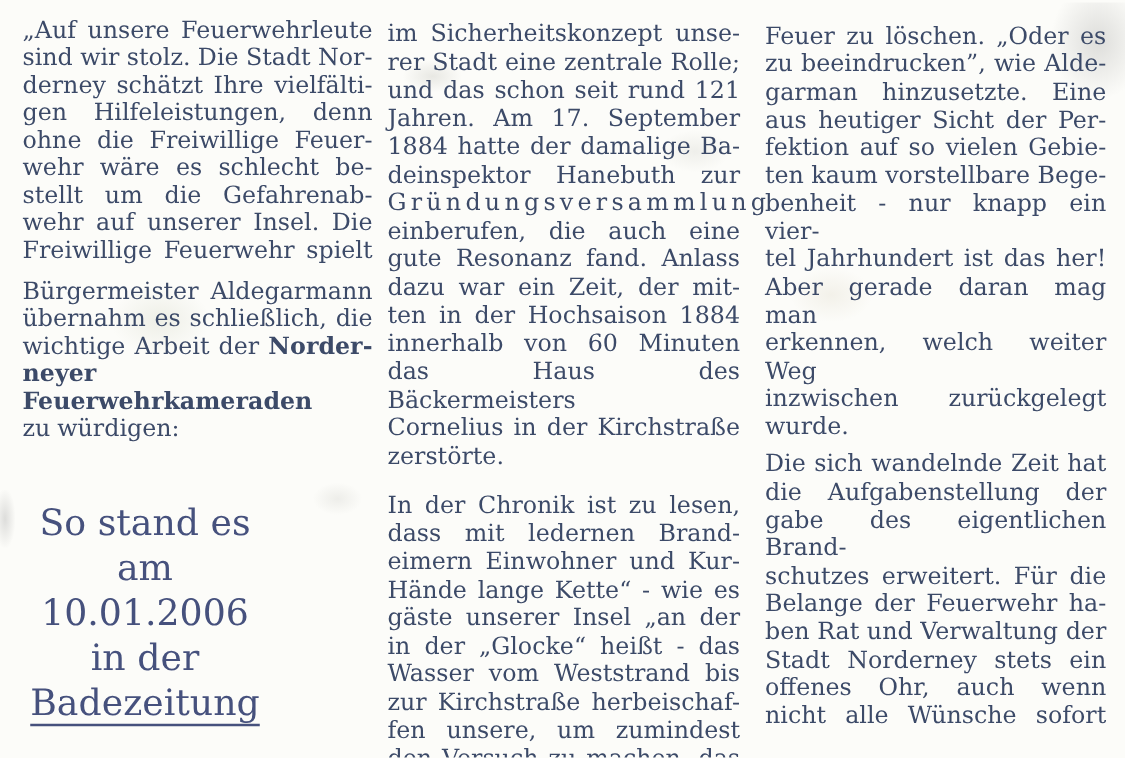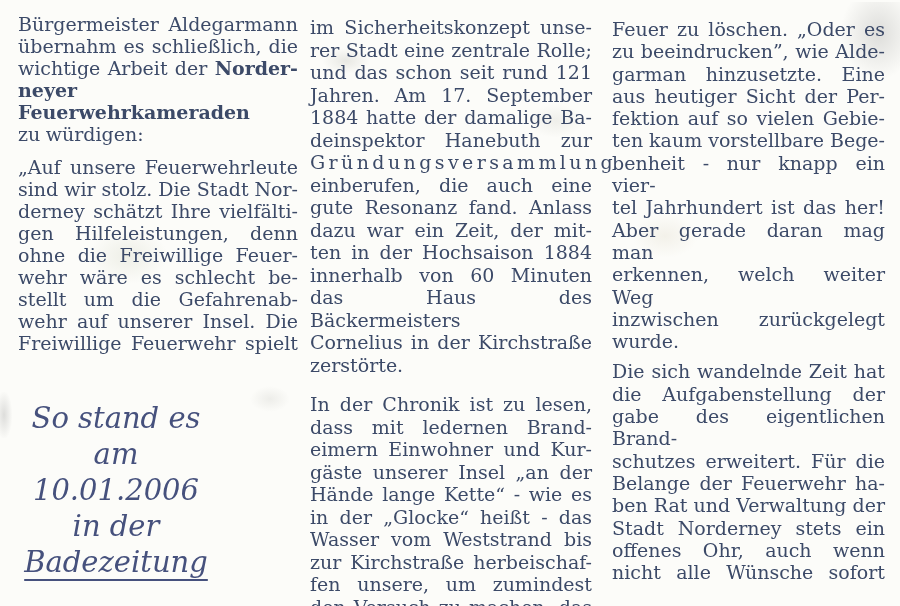--- a/index.html
+++ b/index.html
@@ -41,21 +41,21 @@
   #col1 .para + .para{margin-top:11px;}
   #col2 .para + .para{margin-top:17px;}
   #col3 .para + .para{margin-top:8px;}
   .line{text-align:justify;text-align-last:justify;}
   .line.end{text-align-last:left;}
   .b{font-weight:bold;}
 
   
   #caption{
     position:absolute;left:12px;top:400px;width:208px;
-    text-align:center;font-style:italic;
+    text-align:center;
     font-size:29px;line-height:36px;color:var(--caption-ink);
   }
   .cap-line.underlined{
     text-decoration:underline;
     text-decoration-thickness:2px;
     text-underline-offset:7px;
   }
 </style>
 </head>
 <body>
@@ -65,36 +65,36 @@
   <div class="smudge s1"></div>
   <div class="smudge s2"></div>
   <div class="smudge s3"></div>
   <div class="smudge s4"></div>
   <div class="smudge s5"></div>
   <div class="smudge s6"></div>
   <div class="smudge s7"></div>
 
   <div id="col1" class="col">
       <div class="para">
-        <div class="line">Bürgermeister Aldegarmann</div>
-        <div class="line">übernahm es schließlich, die</div>
-        <div class="line"><span>wichtige Arbeit der </span><span class="b">Norder-</span></div>
-        <div class="line b">neyer Feuerwehrkameraden</div>
-        <div class="line end">zu würdigen:</div>
-      </div>
-      <div class="para">
         <div class="line">„Auf unsere Feuerwehrleute</div>
         <div class="line">sind wir stolz. Die Stadt Nor-</div>
         <div class="line">derney schätzt Ihre vielfälti-</div>
         <div class="line">gen Hilfeleistungen, denn</div>
         <div class="line">ohne die Freiwillige Feuer-</div>
         <div class="line">wehr wäre es schlecht be-</div>
         <div class="line">stellt um die Gefahrenab-</div>
         <div class="line">wehr auf unserer Insel. Die</div>
         <div class="line">Freiwillige Feuerwehr spielt</div>
+      </div>
+      <div class="para">
+        <div class="line">Bürgermeister Aldegarmann</div>
+        <div class="line">übernahm es schließlich, die</div>
+        <div class="line"><span>wichtige Arbeit der </span><span class="b">Norder-</span></div>
+        <div class="line b">neyer Feuerwehrkameraden</div>
+        <div class="line end">zu würdigen:</div>
       </div>
     </div>
   <div id="col2" class="col">
       <div class="para">
         <div class="line">im Sicherheitskonzept unse-</div>
         <div class="line">rer Stadt eine zentrale Rolle;</div>
         <div class="line">und das schon seit rund 121</div>
         <div class="line">Jahren. Am 17. September</div>
         <div class="line">1884 hatte der damalige Ba-</div>
         <div class="line">deinspektor Hanebuth zur</div>
@@ -105,22 +105,22 @@
         <div class="line">ten in der Hochsaison 1884</div>
         <div class="line">innerhalb von 60 Minuten</div>
         <div class="line">das Haus des Bäckermeisters</div>
         <div class="line">Cornelius in der Kirchstraße</div>
         <div class="line end">zerstörte.</div>
       </div>
       <div class="para">
         <div class="line">In der Chronik ist zu lesen,</div>
         <div class="line">dass mit ledernen Brand-</div>
         <div class="line">eimern Einwohner und Kur-</div>
+        <div class="line">Hände lange Kette“ - wie es</div>
         <div class="line">gäste unserer Insel „an der</div>
-        <div class="line">Hände lange Kette“ - wie es</div>
         <div class="line">in der „Glocke“ heißt - das</div>
         <div class="line">Wasser vom Weststrand bis</div>
         <div class="line">zur Kirchstraße herbeischaf-</div>
         <div class="line">fen unsere, um zumindest</div>
         <div class="line">den Versuch zu machen, das</div>
       </div>
     </div>
   <div id="col3" class="col">
       <div class="para">
         <div class="line">Feuer zu löschen. „Oder es</div>

